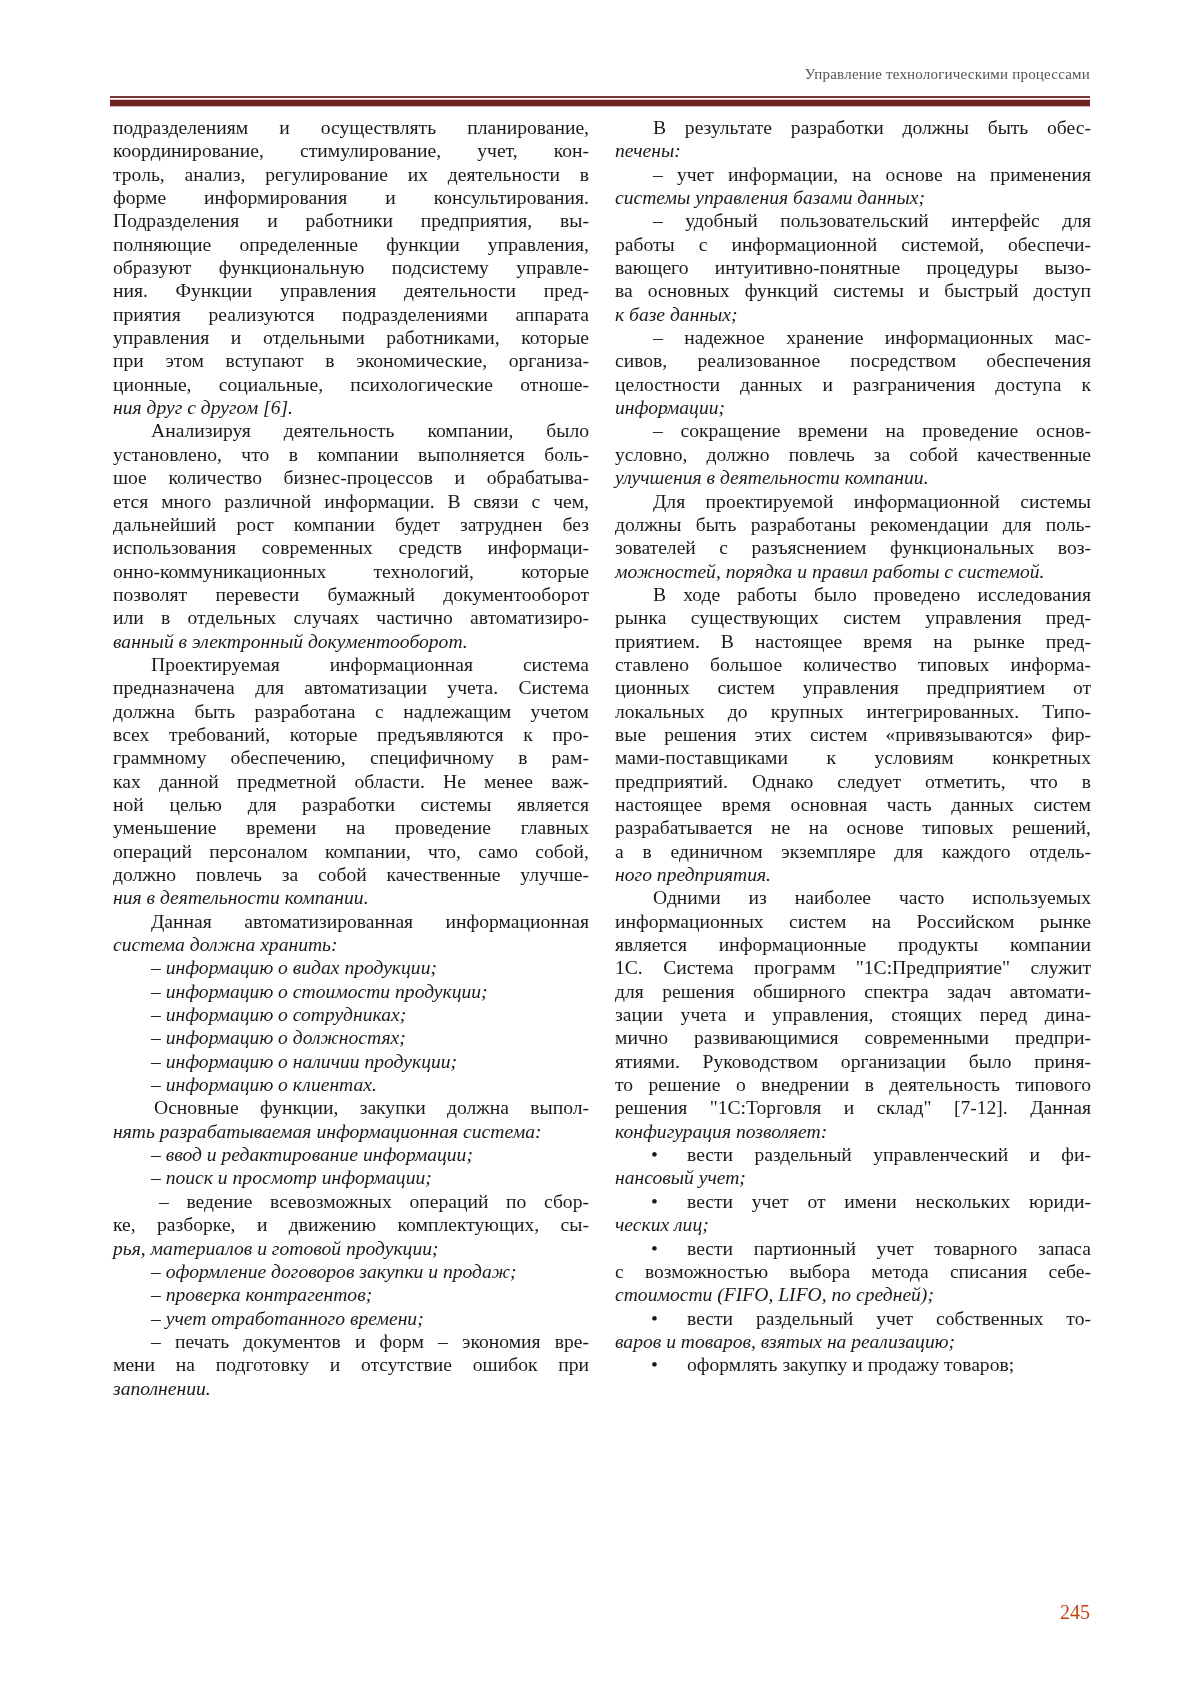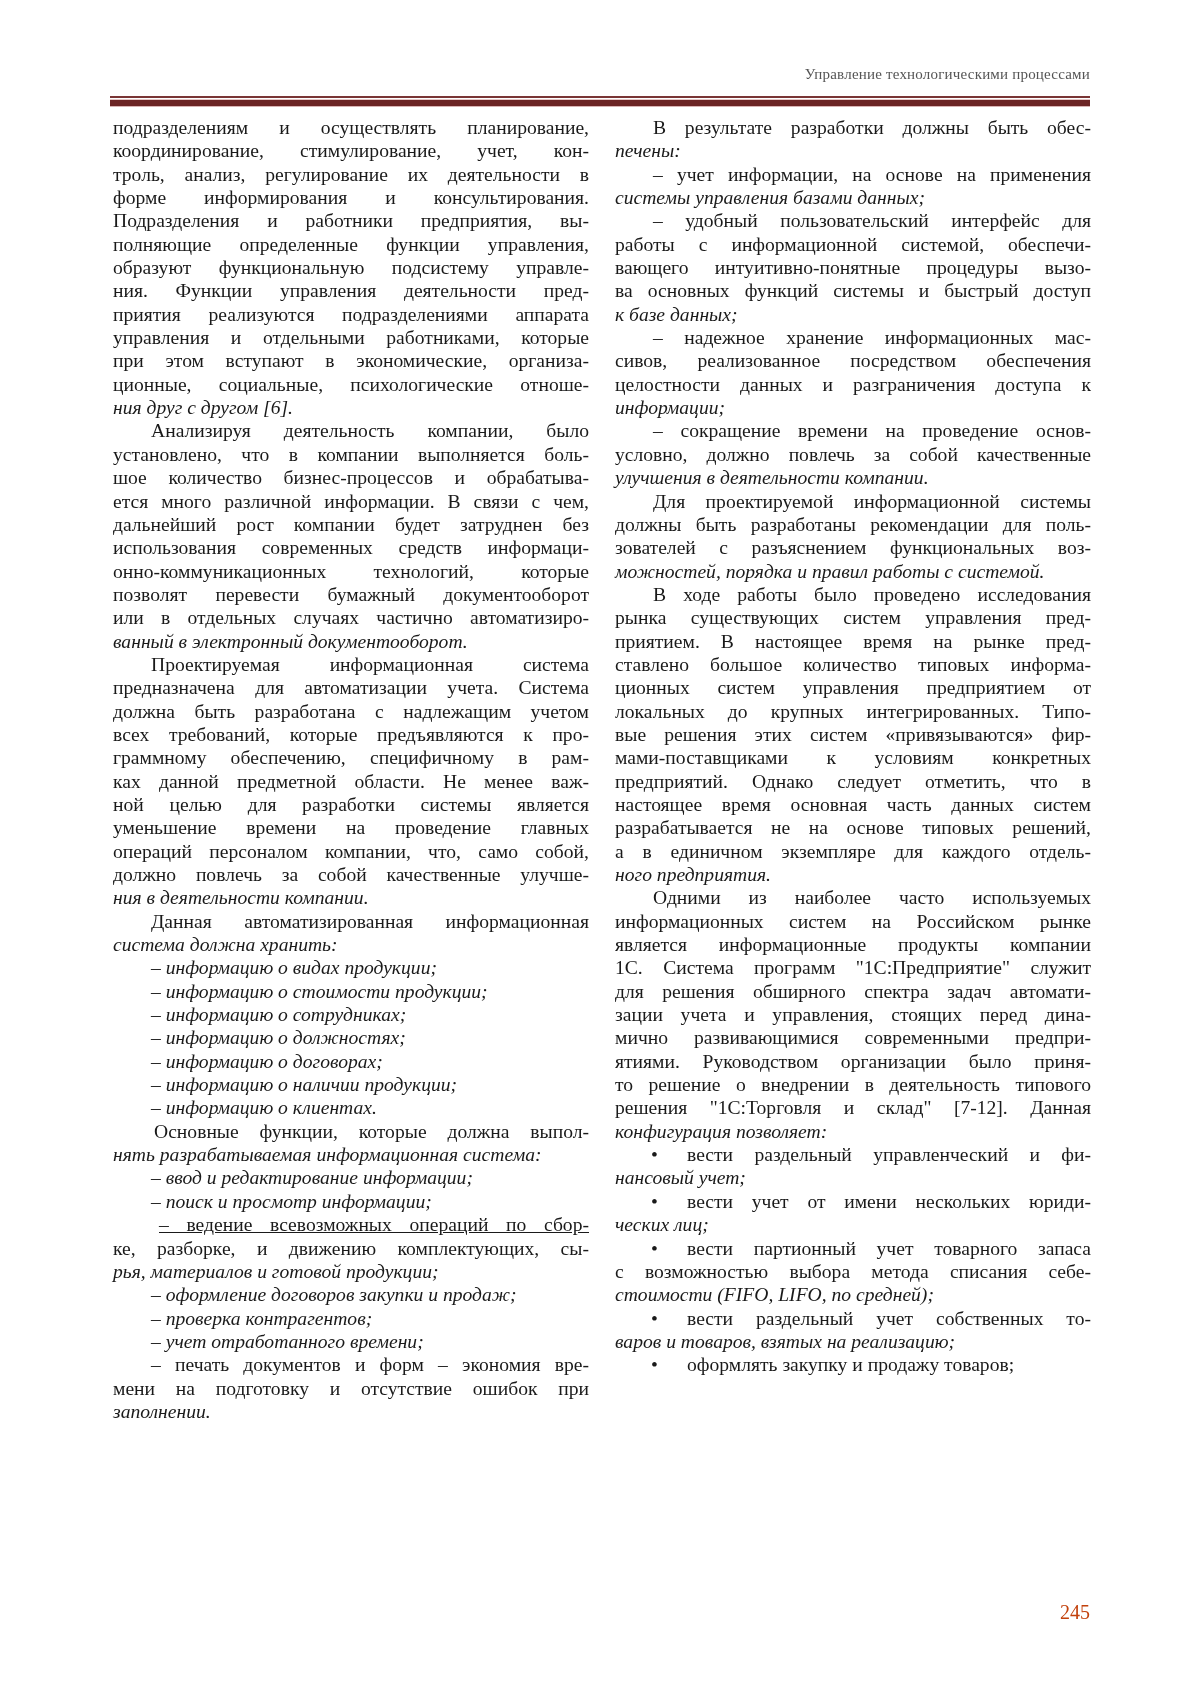--- a/index.html
+++ b/index.html
@@ -10,21 +10,21 @@
   .rule-thin { position: absolute; left: 110px; width: 980px; top: 96px; height: 2px; background: #7a3535; }
   .rule-thick { position: absolute; left: 110px; width: 980px; top: 100px; height: 6px; background: #6b2424;
                 box-shadow: 0 1px 0 #d9b3b3, 0 -1px 0 #e6c6c6; }
   .col { position: absolute; top: 116px; font-size: 19.6px; line-height: 23.35px; }
   .col-left { left: 113px; width: 476px; }
   .col-right { left: 615px; width: 476px; }
   .ln { display: block; height: 23.35px; white-space: nowrap; overflow: visible; text-align: justify; text-align-last: justify; }
   .ln.last { text-align-last: left; font-style: italic; }
   .ind { text-indent: 38px; }
   .ind2 { text-indent: 41px; }
-  .ind3 { text-indent: 46px; text-decoration: underline; }
+  .ind3 { text-indent: 46px; }
   .blt { display: block; height: 23.35px; white-space: nowrap; text-align: justify; text-align-last: justify; }
   .blt.last { text-align-last: left; }
   .bullet-mark { display: inline-block; width: 72px; padding-left: 36px; box-sizing: border-box; text-indent: 0; }
   .page-num { position: absolute; right: 110px; top: 1601px; font-size: 20px; color: #c2410c; }
 </style>
 </head>
 <body>
 
 <div>
   <div class="running-head">Управление технологическими процессами</div>
@@ -65,24 +65,23 @@
       <span class="ln ">уменьшение времени на проведение главных</span>
       <span class="ln ">операций персоналом компании, что, само собой,</span>
       <span class="ln ">должно повлечь за собой качественные улучше-</span>
       <span class="ln last">ния в деятельности компании.</span>
       <span class="ln ind">Данная автоматизированная информационная</span>
       <span class="ln last">система должна хранить:</span>
       <span class="ln ind last">– информацию о видах продукции;</span>
       <span class="ln ind last">– информацию о стоимости продукции;</span>
       <span class="ln ind last">– информацию о сотрудниках;</span>
       <span class="ln ind last">– информацию о должностях;</span>
-      <span class="ln ind last">– информацию о договорах;</span>
       <span class="ln ind last">– информацию о наличии продукции;</span>
       <span class="ln ind last">– информацию о клиентах.</span>
-      <span class="ln ind2">Основные функции, которые должна выпол-</span>
+      <span class="ln ind2">Основные функции, закупки должна выпол-</span>
       <span class="ln last">нять разрабатываемая информационная система:</span>
       <span class="ln ind last">– ввод и редактирование информации;</span>
       <span class="ln ind last">– поиск и просмотр информации;</span>
       <span class="ln ind3">– ведение всевозможных операций по сбор-</span>
       <span class="ln ">ке, разборке, и движению комплектующих, сы-</span>
       <span class="ln last">рья, материалов и готовой продукции;</span>
       <span class="ln ind last">– оформление договоров закупки и продаж;</span>
       <span class="ln ind last">– проверка контрагентов;</span>
       <span class="ln ind last">– учет отработанного времени;</span>
       <span class="ln ind">– печать документов и форм – экономия вре-</span>

